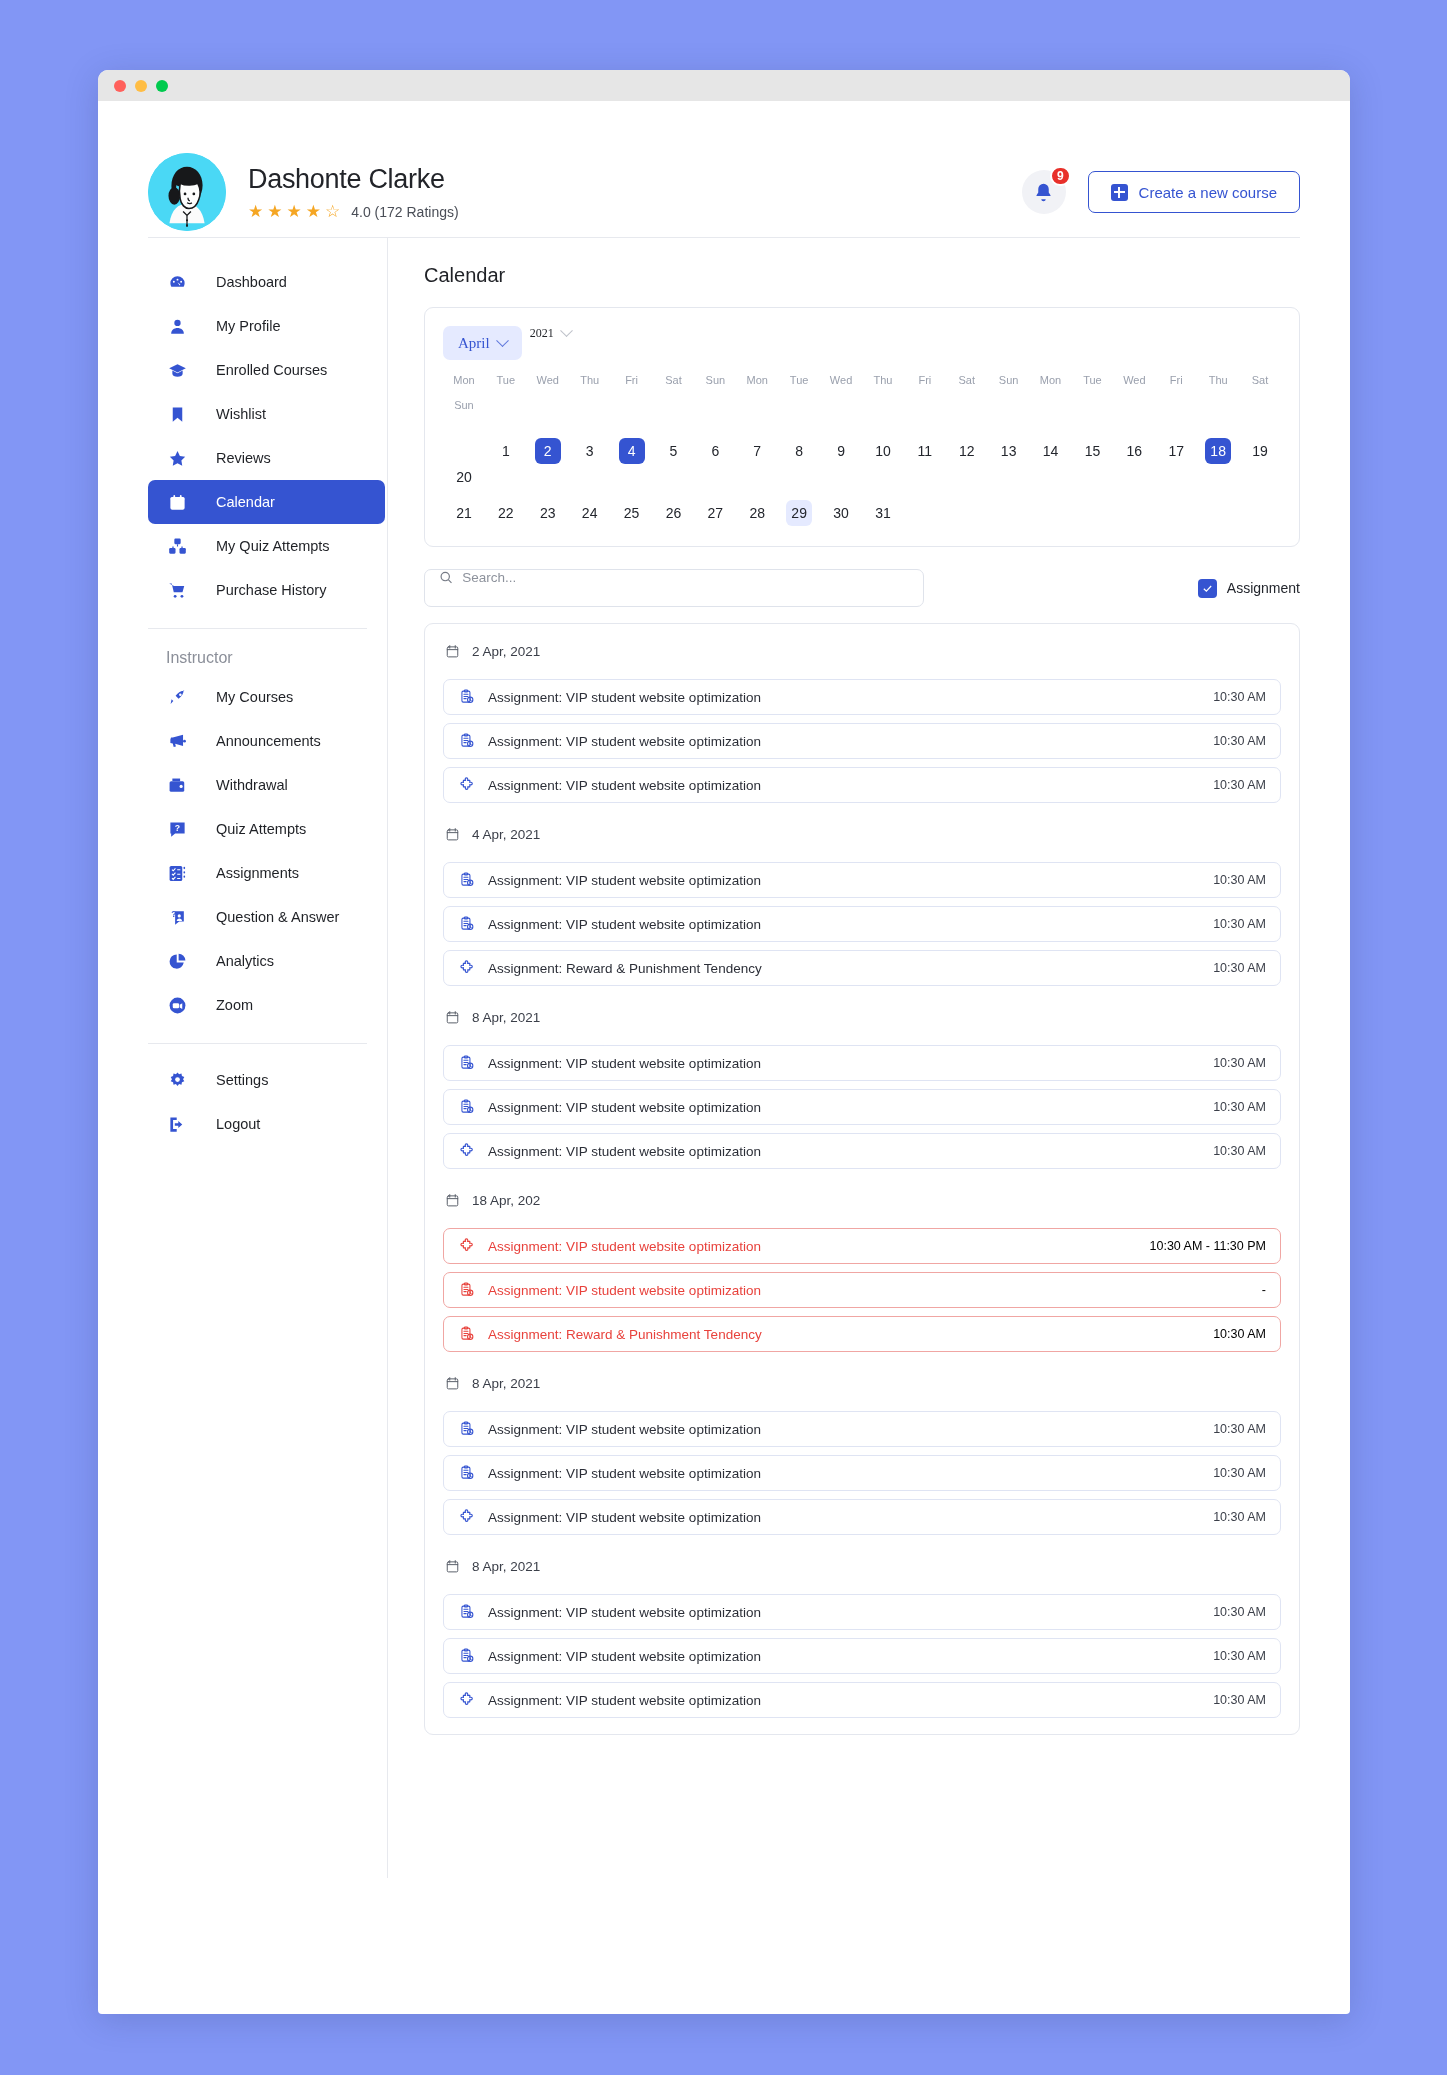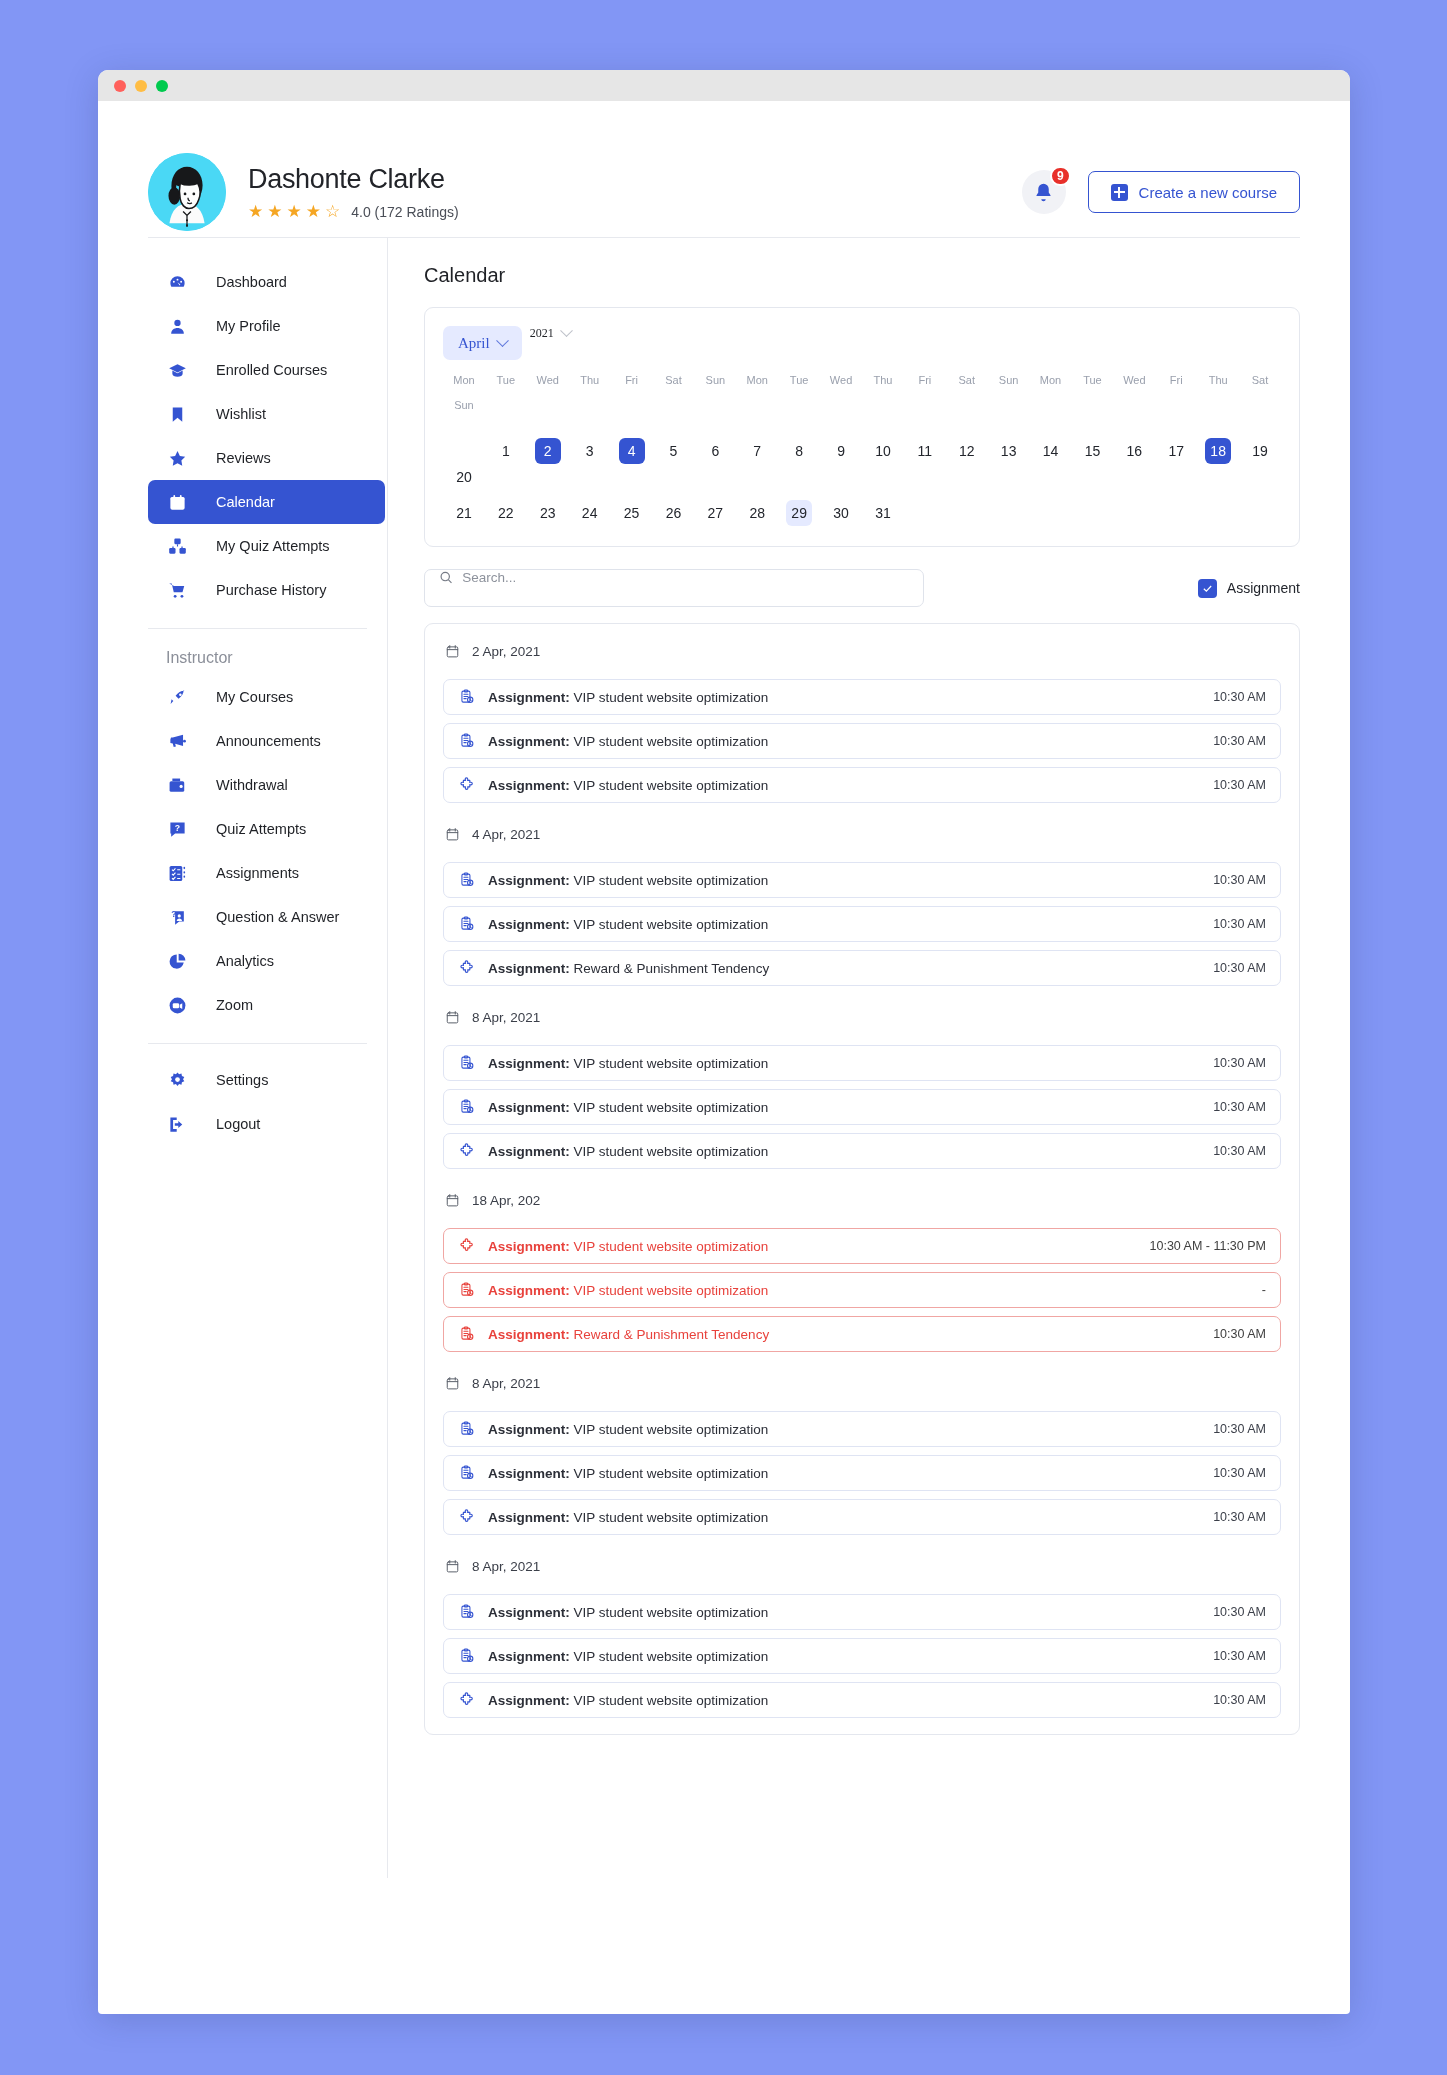--- a/index.html
+++ b/index.html
@@ -166,26 +166,26 @@
   .evrow {
     display: flex; align-items: center; gap: 12px;
     height: 36px; padding: 0 14px; margin-top: 8px;
     border: 1px solid #dfe4f3; border-radius: 7px;
     background: #fff; cursor: pointer;
   }
   .evrow:first-of-type { margin-top: 0; }
   .evrow .evico { width: 18px; height: 18px; flex: 0 0 18px; display:flex; align-items:center; justify-content:center; }
   .evrow .evico svg { width: 16px; height: 16px; }
   .evtxt { font-size: 13.5px; color: #2c2f38; flex: 1 1 auto; white-space: nowrap; overflow: hidden; }
-  .evtxt b { font-weight: 700; }
+  .evtxt b { font-weight: 400; }
   .evtime { font-size: 12.5px; color: #3b3f49; flex: 0 0 auto; }
 
   .evrow.alert { border-color: #f0a6a3; }
   .evrow.alert .evtxt { color: #e8423c; }
-  .evrow.alert .evtime { color: #404040; }
+  .evrow.alert .evtime { color: #000000; }
 </style>
 </head>
 <body>
 
 <div class="window">
 
   <div class="titlebar">
     <div class="dot r"></div>
     <div class="dot y"></div>
     <div class="dot g"></div>

